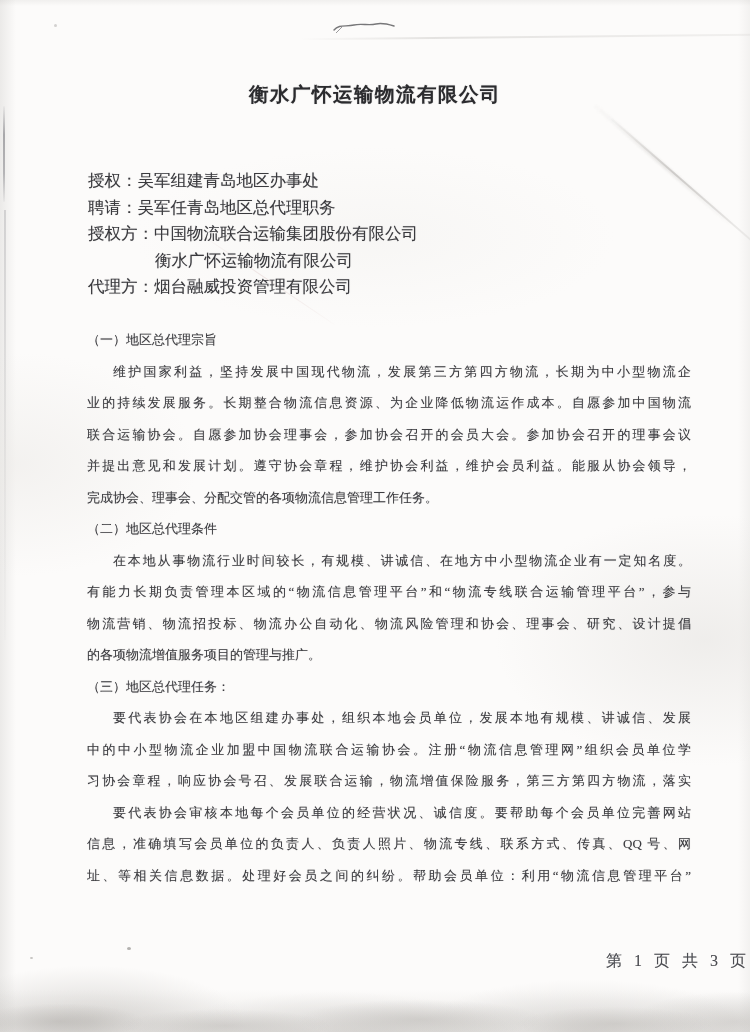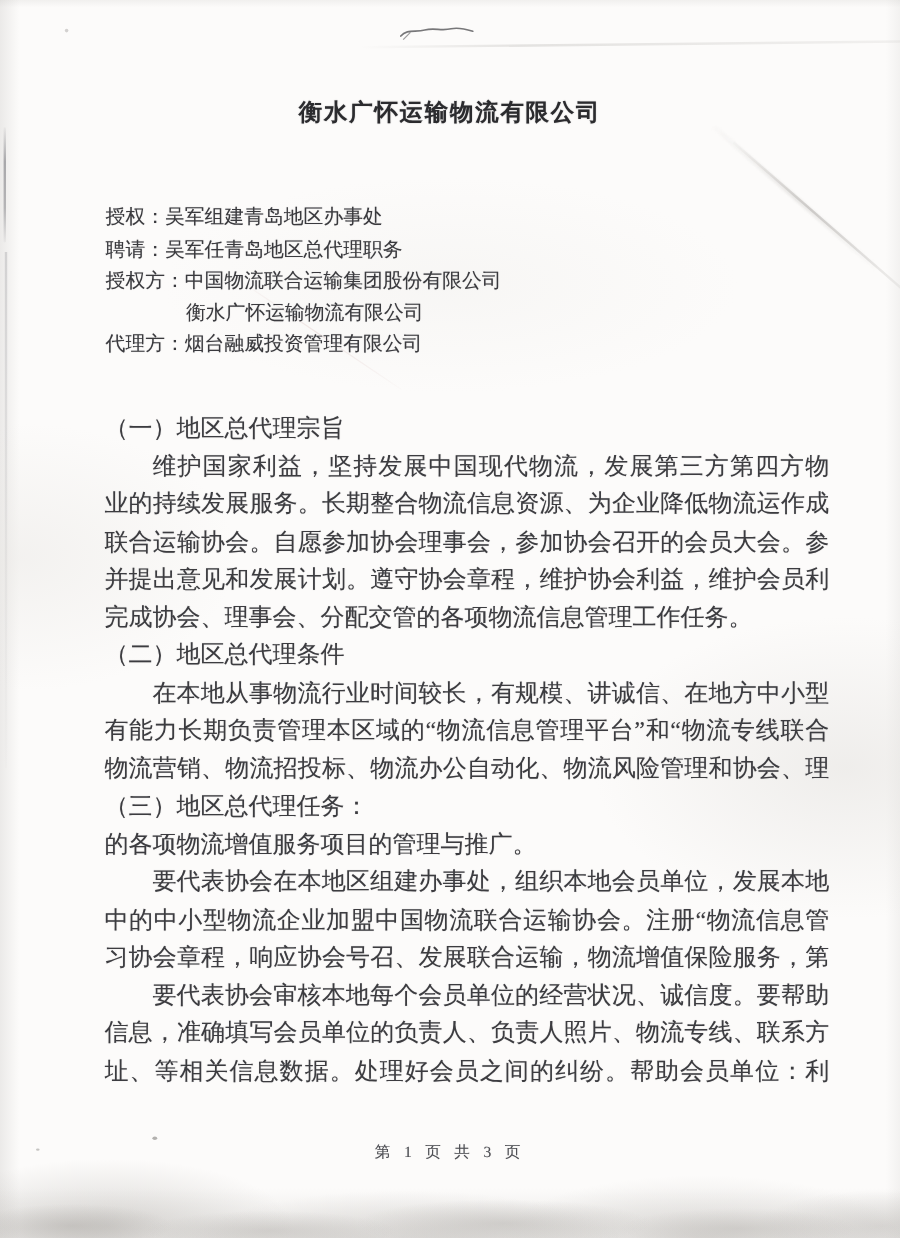--- a/index.html
+++ b/index.html
@@ -89,40 +89,40 @@
   .info-block {
     position: absolute; top: 169px; left: 88px; width: 610px;
     font-size: 16.5px;
     line-height: 26.6px;
     color: #3a3a3e;
     text-shadow: 0 0 0.8px rgba(58,58,62,0.35);
     font-family: Liberation Mono, monospace;
   }
   .info-line.indented { padding-left: 67px; }
   .body-block {
-    position: absolute; top: 342px; left: 87px; width: 604px;
-    font-size: 20px;
+    position: absolute; top: 324px; left: 87px; width: 604px;
+    font-size: 13px;
     color: #3c3c40;
     text-shadow: 0 0 0.8px rgba(60,60,64,0.35);
   }
   .bline {
     height: 31.5px;
     line-height: 31.5px;
     text-align: justify;
     text-align-last: justify;
     text-justify: inter-character;
     overflow: hidden;
   }
   .bline.heading { text-align: left; text-align-last: left; }
   .bline.first   { text-indent: 2em; }
   .bline.plast   { text-align: right; text-align-last: left; }
   .page-footer {
     position: absolute; top: 951px; left: 0; right: 0;
-    text-align: center;
-    font-size: 13px;
+    text-align: right;
+    font-size: 16px;
     letter-spacing: 4px;
     color: #4c4d52;
     text-shadow: 0 0 0.6px rgba(76,77,82,0.35);
   }
 </style>
 </head>
 <body>
 
 <div class="page">
 
@@ -159,22 +159,22 @@
       <div class="bline heading">（一）地区总代理宗旨</div>
       <div class="bline first">维护国家利益，坚持发展中国现代物流，发展第三方第四方物流，长期为中小型物流企</div>
       <div class="bline">业的持续发展服务。长期整合物流信息资源、为企业降低物流运作成本。自愿参加中国物流</div>
       <div class="bline">联合运输协会。自愿参加协会理事会，参加协会召开的会员大会。参加协会召开的理事会议</div>
       <div class="bline">并提出意见和发展计划。遵守协会章程，维护协会利益，维护会员利益。能服从协会领导，</div>
       <div class="bline plast">完成协会、理事会、分配交管的各项物流信息管理工作任务。</div>
       <div class="bline heading">（二）地区总代理条件</div>
       <div class="bline first">在本地从事物流行业时间较长，有规模、讲诚信、在地方中小型物流企业有一定知名度。</div>
       <div class="bline">有能力长期负责管理本区域的“物流信息管理平台”和“物流专线联合运输管理平台”，参与</div>
       <div class="bline">物流营销、物流招投标、物流办公自动化、物流风险管理和协会、理事会、研究、设计提倡</div>
+      <div class="bline plast">的各项物流增值服务项目的管理与推广。</div>
       <div class="bline heading">（三）地区总代理任务：</div>
-      <div class="bline plast">的各项物流增值服务项目的管理与推广。</div>
       <div class="bline first">要代表协会在本地区组建办事处，组织本地会员单位，发展本地有规模、讲诚信、发展</div>
       <div class="bline">中的中小型物流企业加盟中国物流联合运输协会。注册“物流信息管理网”组织会员单位学</div>
       <div class="bline">习协会章程，响应协会号召、发展联合运输，物流增值保险服务，第三方第四方物流，落实</div>
       <div class="bline first">要代表协会审核本地每个会员单位的经营状况、诚信度。要帮助每个会员单位完善网站</div>
       <div class="bline">信息，准确填写会员单位的负责人、负责人照片、物流专线、联系方式、传真、QQ 号、网</div>
       <div class="bline">址、等相关信息数据。处理好会员之间的纠纷。帮助会员单位：利用“物流信息管理平台”</div>
     </div>
 
   <div class="page-footer">第 1 页 共 3 页</div>
 

